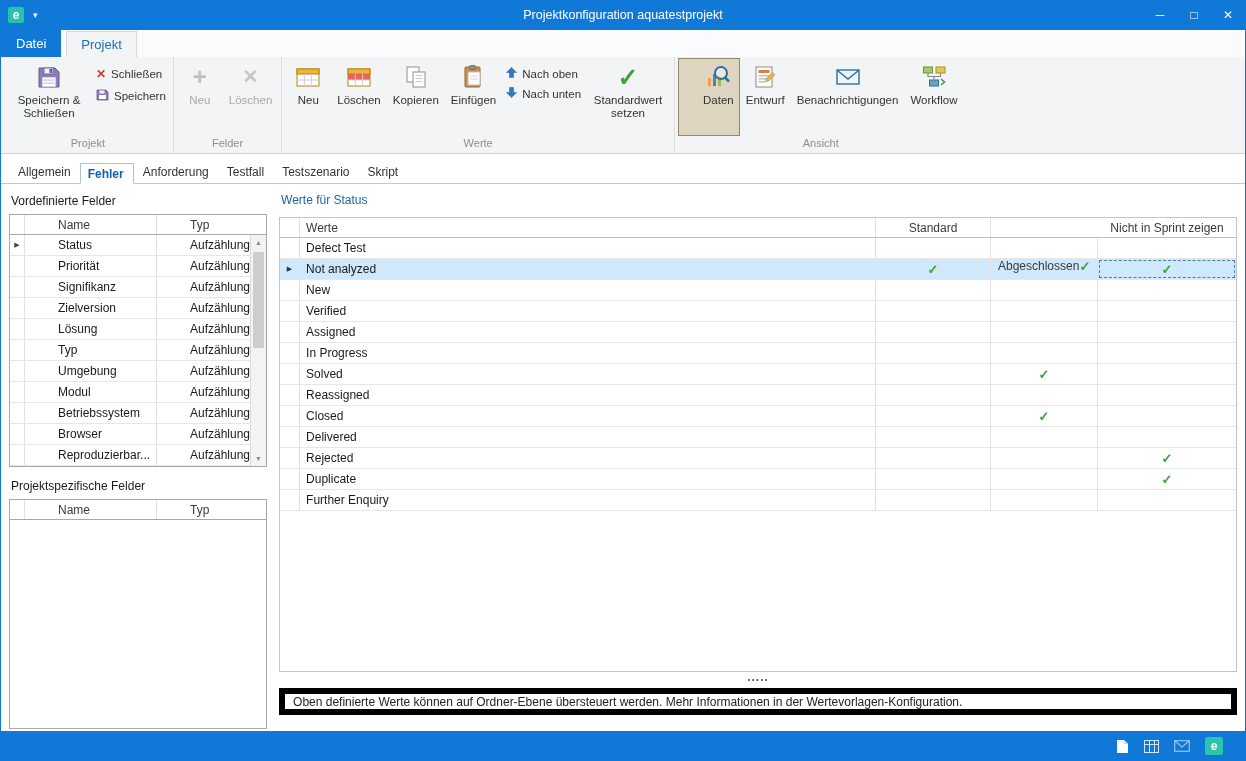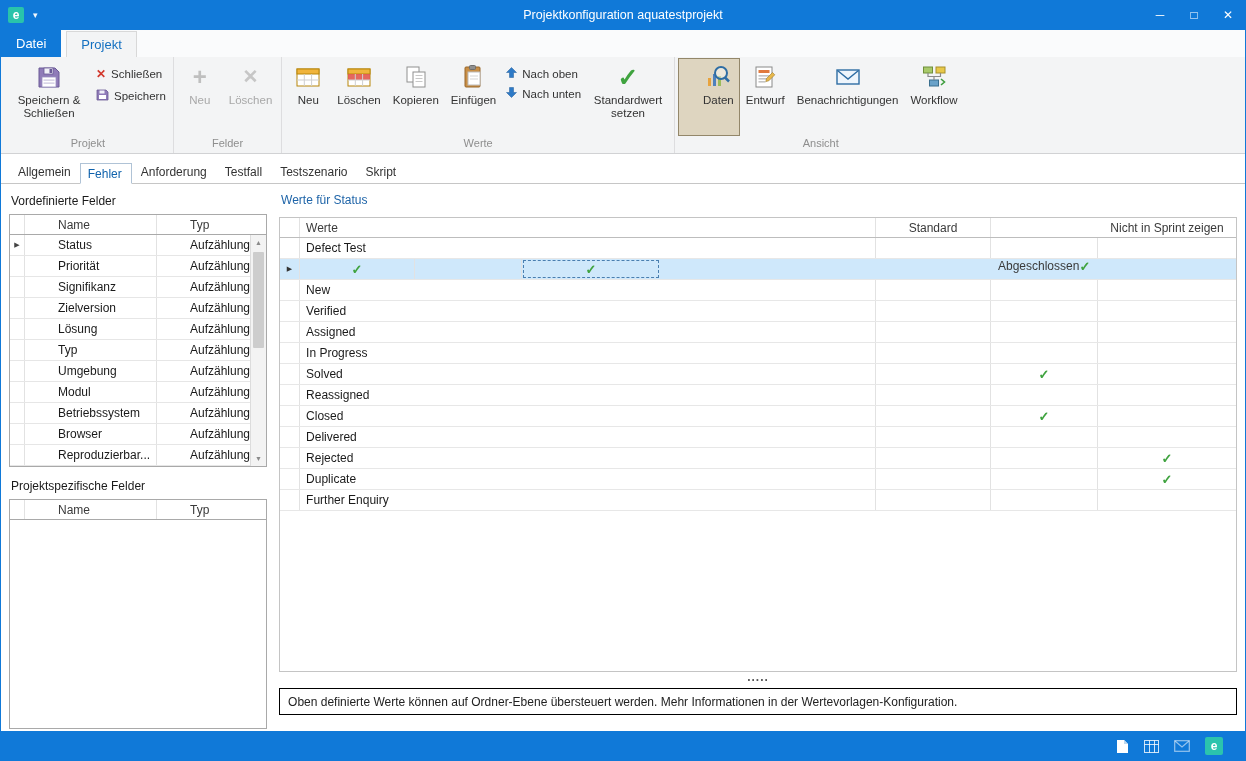--- a/index.html
+++ b/index.html
@@ -36,21 +36,21 @@
   .rb-stack { display:flex; flex-direction:column; gap:7px; padding:9px 4px 0; }
   .rb-small { display:flex; align-items:center; gap:5px; font-size:11.5px; color:#333; }
   .big-plus { font-size:24px; font-weight:bold; color:#bfbfbf; line-height:24px; }
   .big-x { font-size:19px; font-weight:bold; color:#c6c6c6; line-height:20px; }
   .red-x { color:#d2382c; font-weight:bold; font-size:12px; }
   .big-check { font-size:25px; font-weight:bold; color:#3fa33f; line-height:26px; }
 
   
   .page-tabs { flex:0 0 22px; margin-top:8px; padding-left:8px; display:flex; align-items:flex-end; border-bottom:1px solid #c6c6c6; background:#fff; }
   .ptab { padding:0 9px; height:21px; line-height:20px; color:#333; }
-  .ptab.selected { color:#0f62ac; font-weight:normal; background:#fff; border:1px solid #b0c3d6; border-bottom:1px solid #fff; margin-bottom:-1px;padding-left:7px; }
+  .ptab.selected { color:#0f62ac; font-weight:bold; background:#fff; border:1px solid #b0c3d6; border-bottom:1px solid #fff; margin-bottom:-1px;padding-left:7px; }
 
   
   .content { flex:1; display:flex; padding:6px 8px 0; background:#fff; overflow:hidden; }
 
   .left-panel { flex:0 0 240px; display:flex; flex-direction:column; }
   .panel-title { padding:4px 2px 6px; color:#1a1a1a; }
   .ftable { border:1px solid #a9a9a9; background:#fff; position:relative; }
   .ft-row { display:flex; height:21px; align-items:stretch; border-bottom:1px solid #e6e6e6;gap:28px; }
   .ft-header { height:20px; border-bottom:1px solid #a9a9a9; color:#3a3a3a; }
   .ft-ind { width:15px; border-right:1px solid #e2e2e2; display:flex; align-items:center; justify-content:center; font-size:7px; color:#444; }
@@ -73,21 +73,21 @@
   .vg-werte { flex:1; padding-left:6px; border-right:1px solid #e2e2e2; display:flex; align-items:center; }
   .vg-std { width:115px; border-right:1px solid #e2e2e2; display:flex; align-items:center; justify-content:center; }
   .vg-abg { width:107px; border-right:1px solid #e2e2e2; display:flex; align-items:center; justify-content:center; }
   .vg-spr { width:138px; display:flex; align-items:center; justify-content:center; }
   .vg-header .vg-abg { justify-content:space-between; padding:0 7px;margin-top:48px; }
   .vg-row.selected { background:#cfe8fb; }
   .cell-check { color:#3fa33f; font-weight:bold; font-size:13px; }
   .hdr-check { color:#3fa33f; font-weight:bold; font-size:13px; }
   .focus-cell { outline:1px dashed #4a7fb0; outline-offset:-2px; }
   .grip { flex:0 0 14px; text-align:center; color:#555; font-weight:bold; letter-spacing:1px; line-height:10px; }
-  .info-box { flex:0 0 27px; border:1px solid #000000; display:flex; align-items:center; padding-left:8px; color:#222; margin-top:2px; background:#fff; }
+  .info-box { flex:0 0 27px; border:6px solid #000000; display:flex; align-items:center; padding-left:8px; color:#222; margin-top:2px; background:#fff; }
 
   
   .statusbar { flex:0 0 30px; background:#1079d8; display:flex; align-items:center; justify-content:flex-end; gap:15px; padding-right:22px; }
   .sb-icon { display:flex; align-items:center; justify-content:center; }
   .sb-logo { width:18px; height:18px; background:#2bc4ad; color:#fff; font-weight:bold; font-size:12px; line-height:18px; text-align:center; border-radius:2px; }
 </style>
 </head>
 <body>
 
 <div class="window">
@@ -402,20 +402,21 @@
 
         <div class="vg-row">
           <div class="vg-ind"></div>
           <div class="vg-werte">Defect Test</div>
           <div class="vg-std cell-check"></div>
           <div class="vg-abg cell-check"></div>
           <div class="vg-spr cell-check"></div>
         </div>
         <div class="vg-row selected">
           <div class="vg-ind">▶</div>
+          <div class="vg-werte">Not analyzed</div>
           <div class="vg-std cell-check">✓</div>
           <div class="vg-abg cell-check"></div>
           <div class="vg-spr cell-check focus-cell">✓</div>
         </div>
         <div class="vg-row">
           <div class="vg-ind"></div>
           <div class="vg-werte">New</div>
           <div class="vg-std cell-check"></div>
           <div class="vg-abg cell-check"></div>
           <div class="vg-spr cell-check"></div>

